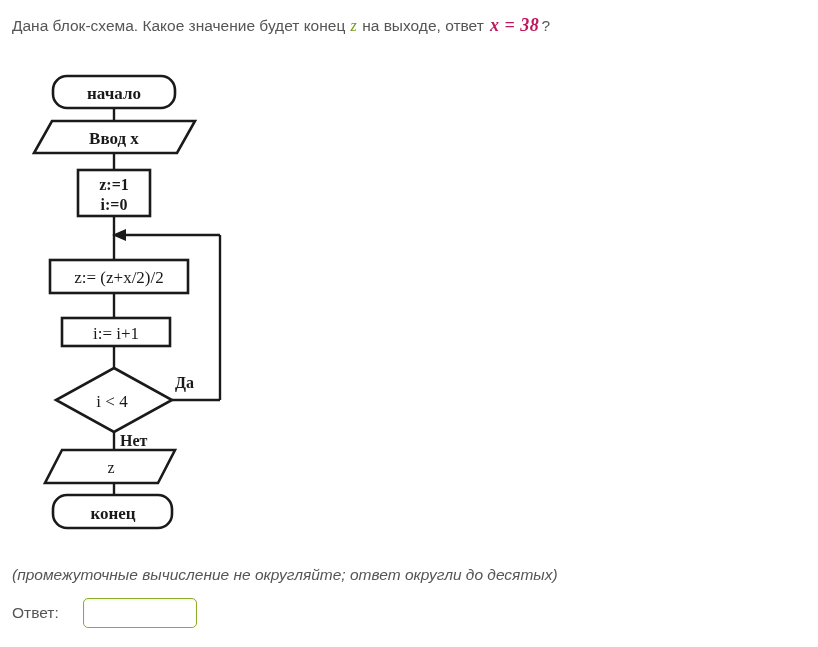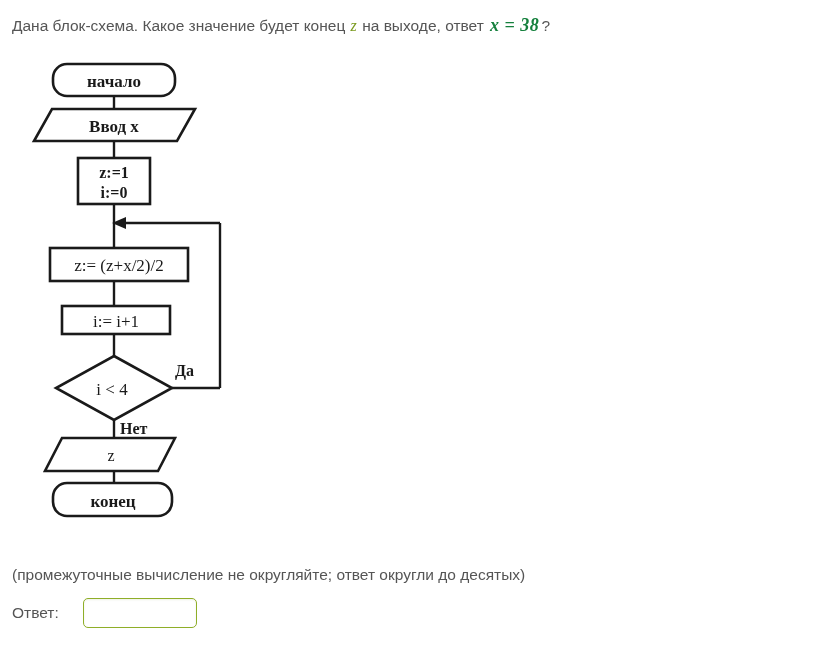--- a/index.html
+++ b/index.html
@@ -30,32 +30,32 @@
   .mathvar {
     font-family: "Liberation Serif", serif;
     font-style: italic;
     color: #7a9a1e;
     font-size: 16px;
     padding: 0 1px;
   }
   .matheq {
     font-family: "Liberation Serif", serif;
     font-style: italic;
-    color: #15803d;
+    color: #be185d;
     font-size: 18px;
     font-weight: bold;
     padding: 0 2px;
     letter-spacing: 0.5px;
   }
 
   
   .flow-wrap {
     position: absolute;
     left: 0px;
-    top: 48px;
+    top: 60px;
     width: 280px;
     height: 490px;
   }
   .flow-svg {
     display: block;
   }
   .flow-label {
     font-family: "Liberation Serif", serif;
     font-weight: bold;
     fill: #1a1a1a;
@@ -64,20 +64,21 @@
     font-family: "Liberation Serif", serif;
     fill: #1a1a1a;
   }
 
   
   .note {
     position: absolute;
     left: 12px;
     top: 566px;
     font-size: 15.5px;
+    font-style: italic;
     color: #555555;
     white-space: nowrap;
   }
 
   
   .answer-row {
     position: absolute;
     left: 12px;
     top: 598px;
     display: flex;

